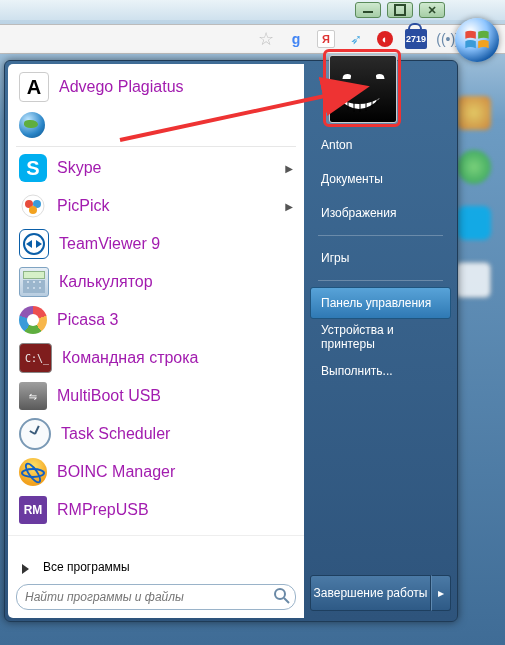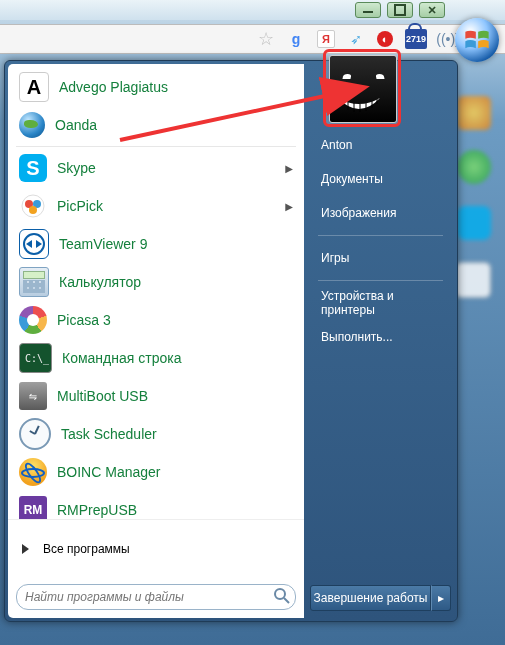--- a/index.html
+++ b/index.html
@@ -25,34 +25,34 @@
   .orb{position:absolute;right:6px;top:18px;width:44px;height:44px;border-radius:50%;background:radial-gradient(circle at 35% 30%,#fff,#8fc6ff 40%,#1a5fab 75%,#0a3a6b 100%);box-shadow:0 0 6px rgba(0,0,0,.4);display:flex;align-items:center;justify-content:center;z-index:3;}
   .orb svg{width:28px;height:28px;}
   
   .desk-ico{position:absolute;width:34px;height:34px;border-radius:6px;filter:blur(2px);opacity:.8;}
   
   .startmenu{position:absolute;left:4px;top:60px;width:452px;height:560px;border:1px solid #1f3b57;border-radius:6px;background:linear-gradient(180deg,#3f6c96,#2e547c);box-shadow:0 0 8px rgba(0,0,0,.5);display:flex;overflow:visible;z-index:2;}
   .left{width:296px;background:#fff;border-radius:5px 0 0 5px;display:flex;flex-direction:column;margin:3px 0 3px 3px;}
   .right{flex:1;padding:68px 6px 0 6px;color:#fff;display:flex;flex-direction:column;gap:2px;}
   .proglist{flex:1;overflow:hidden;padding:4px 0 0 0;}
   .item{display:flex;align-items:center;gap:10px;height:36px;padding:0 10px;cursor:default;border:1px solid transparent;border-radius:3px;}
-  .item .lbl{flex:1;color:#15803d;font-size:14px;}
+  .item .lbl{flex:1;color:#a21caf;font-size:16px;}
   .chev{color:#555;font-size:10px;}
   .appico{width:28px;height:28px;display:flex;align-items:center;justify-content:center;border-radius:4px;}
   .sep{height:1px;background:#e7e7e7;margin:2px 8px;}
-  .allprog{display:flex;align-items:center;gap:14px;height:34px;padding:12px 14px;border-top:1px solid #eee;}
+  .allprog{display:flex;align-items:flex-end;gap:14px;height:34px;padding:4px 14px;border-top:1px solid #eee;}
   .allprog .tri{width:0;height:0;border-top:5px solid transparent;border-bottom:5px solid transparent;border-left:7px solid #333;}
   .search{padding:6px 8px 8px 8px;}
   .search input{width:100%;box-sizing:border-box;height:26px;border:1px solid #9ab3c9;border-radius:12px;padding:0 24px 0 8px;font-style:italic;color:#777;font-family:inherit;font-size:12px;background:#fff;}
   .search{position:relative;}
   .search .mag{position:absolute;right:14px;top:10px;color:#6a89a6;}
   .rlink{height:30px;display:flex;align-items:center;padding:0 10px;color:#fff;border-radius:3px;border:1px solid transparent;}
   .rlink.hl{background:linear-gradient(180deg,#58a3d8,#2f79b4);border:1px solid #1f557f;}
   .rsep{height:1px;background:rgba(255,255,255,.25);margin:4px 8px;}
-  .shutdown{margin-top:auto;margin-bottom:10px;display:flex;height:26px;}
+  .shutdown{margin-top:auto;margin-bottom:10px;display:flex;height:36px;}
   .shutdown .main{flex:1;background:linear-gradient(180deg,#4b7aa6,#2e5a86);border:1px solid #1e3f5f;border-radius:3px 0 0 3px;display:flex;align-items:center;justify-content:center;color:#fff;}
   .shutdown .dd{width:18px;background:linear-gradient(180deg,#4b7aa6,#2e5a86);border:1px solid #1e3f5f;border-left:1px solid #5f8ab2;border-radius:0 3px 3px 0;display:flex;align-items:center;justify-content:center;color:#fff;}
   
   .avatar-wrap{position:absolute;left:318px;top:-12px;width:66px;height:66px;border:3px solid #e33;border-radius:6px;padding:3px;background:rgba(255,255,255,.2);z-index:5;}
   .avatar{width:100%;height:100%;background:linear-gradient(180deg,#2a2a2a,#000);border:1px solid #ccc;border-radius:3px;position:relative;overflow:hidden;}
   .avatar .eyes{position:absolute;top:18px;left:0;width:100%;display:flex;justify-content:space-around;}
   .avatar .eyes span{width:8px;height:5px;background:#fff;border-radius:50% 50% 0 0;transform:skewX(-12deg);} 
   .avatar .eyes span:last-child{transform:skewX(12deg);}
   .avatar .grin svg{position:absolute;bottom:6px;left:6px;}
   
@@ -64,21 +64,21 @@
   .ico-skype{background:#00aff0;color:#fff;border-radius:6px;font-weight:bold;font-size:20px;}
   .ico-picpick{position:relative;}
   .ico-picpick svg{display:block;}
   .ico-tv{background:#fff;border:1px solid #0a5ea8;border-radius:6px;color:#0a5ea8;}
   .ico-tv svg{display:block;}
   .ico-calc{background:linear-gradient(180deg,#e6eef5,#b8cde0);border:1px solid #7fa3c2;border-radius:3px;position:relative;}
   .ico-calc::before{content:"";position:absolute;top:3px;left:3px;right:3px;height:6px;background:#d6f0c8;border:1px solid #8fb589;}
   .ico-calc::after{content:"";position:absolute;top:12px;left:3px;right:3px;bottom:3px;background:repeating-linear-gradient(90deg,#9bb6cd 0 4px,transparent 4px 6px),repeating-linear-gradient(0deg,#9bb6cd 0 4px,transparent 4px 6px);}
   .ico-picasa{border-radius:50%;background:conic-gradient(#ed4f4f 0 72deg,#f7b64b 72deg 144deg,#5fae3f 144deg 216deg,#3a9bd8 216deg 288deg,#9056b3 288deg 360deg);position:relative;}
   .ico-picasa::after{content:"";position:absolute;inset:8px;border-radius:50%;background:#fff;}
-  .ico-cmd{background:#14532d;border:1px solid #888;color:#eee;font-family:monospace;font-size:10px;padding-left:3px;}
+  .ico-cmd{background:#7f1d1d;border:1px solid #888;color:#eee;font-family:monospace;font-size:10px;padding-left:3px;}
   .ico-mb{background:linear-gradient(180deg,#9f9f9f,#5a5a5a);border-radius:3px;color:#fff;font-size:10px;}
   .ico-ts{border-radius:50%;border:2px solid #7a99b5;background:#f8fafc;position:relative;}
   .ico-ts::before{content:"";position:absolute;left:50%;top:50%;width:2px;height:9px;background:#395a79;transform-origin:bottom;transform:translate(-50%,-100%) rotate(25deg);}
   .ico-ts::after{content:"";position:absolute;left:50%;top:50%;width:2px;height:6px;background:#395a79;transform-origin:bottom;transform:translate(-50%,-100%) rotate(-60deg);}
   .ico-boinc{background:radial-gradient(circle at 50% 30%,#ffe36a,#f2a21f 70%);border-radius:50%;position:relative;}
   .ico-boinc::before,.ico-boinc::after{content:"";position:absolute;width:20px;height:6px;border:2px solid #1160c5;border-radius:50%;left:2px;top:10px;}
   .ico-boinc::after{transform:rotate(55deg);}
   .ico-rm{background:#6a3aa0;color:#fff;font-weight:bold;border-radius:3px;font-size:12px;}
 </style>
 </head>
@@ -143,21 +143,20 @@
     <div class="left">
       <div class="proglist">
 
         <div class="item">
           <div class="appico ico-advego">A</div>
           <div class="lbl">Advego Plagiatus</div>
         </div>
 
         <div class="item">
           <div class="appico ico-oanda"></div>
-          <div class="lbl">Oanda</div>
         </div>
 
         <div class="sep"></div>
 
         <div class="item">
           <div class="appico ico-skype">S</div>
           <div class="lbl">Skype</div>
           <div class="chev">▶</div>
         </div>
 
@@ -237,20 +236,21 @@
       </div>
     </div>
 
     <div class="right">
       <div class="rlink">Anton</div>
       <div class="rlink">Документы</div>
       <div class="rlink">Изображения</div>
       <div class="rsep"></div>
       <div class="rlink">Игры</div>
       <div class="rsep"></div>
+      <div class="rlink hl">Панель управления</div>
       <div class="rlink">Устройства и принтеры</div>
       <div class="rlink">Выполнить...</div>
 
       <div class="shutdown">
         <div class="main">Завершение работы</div>
         <div class="dd">
           <span>▸</span>
         </div>
       </div>
     </div>

